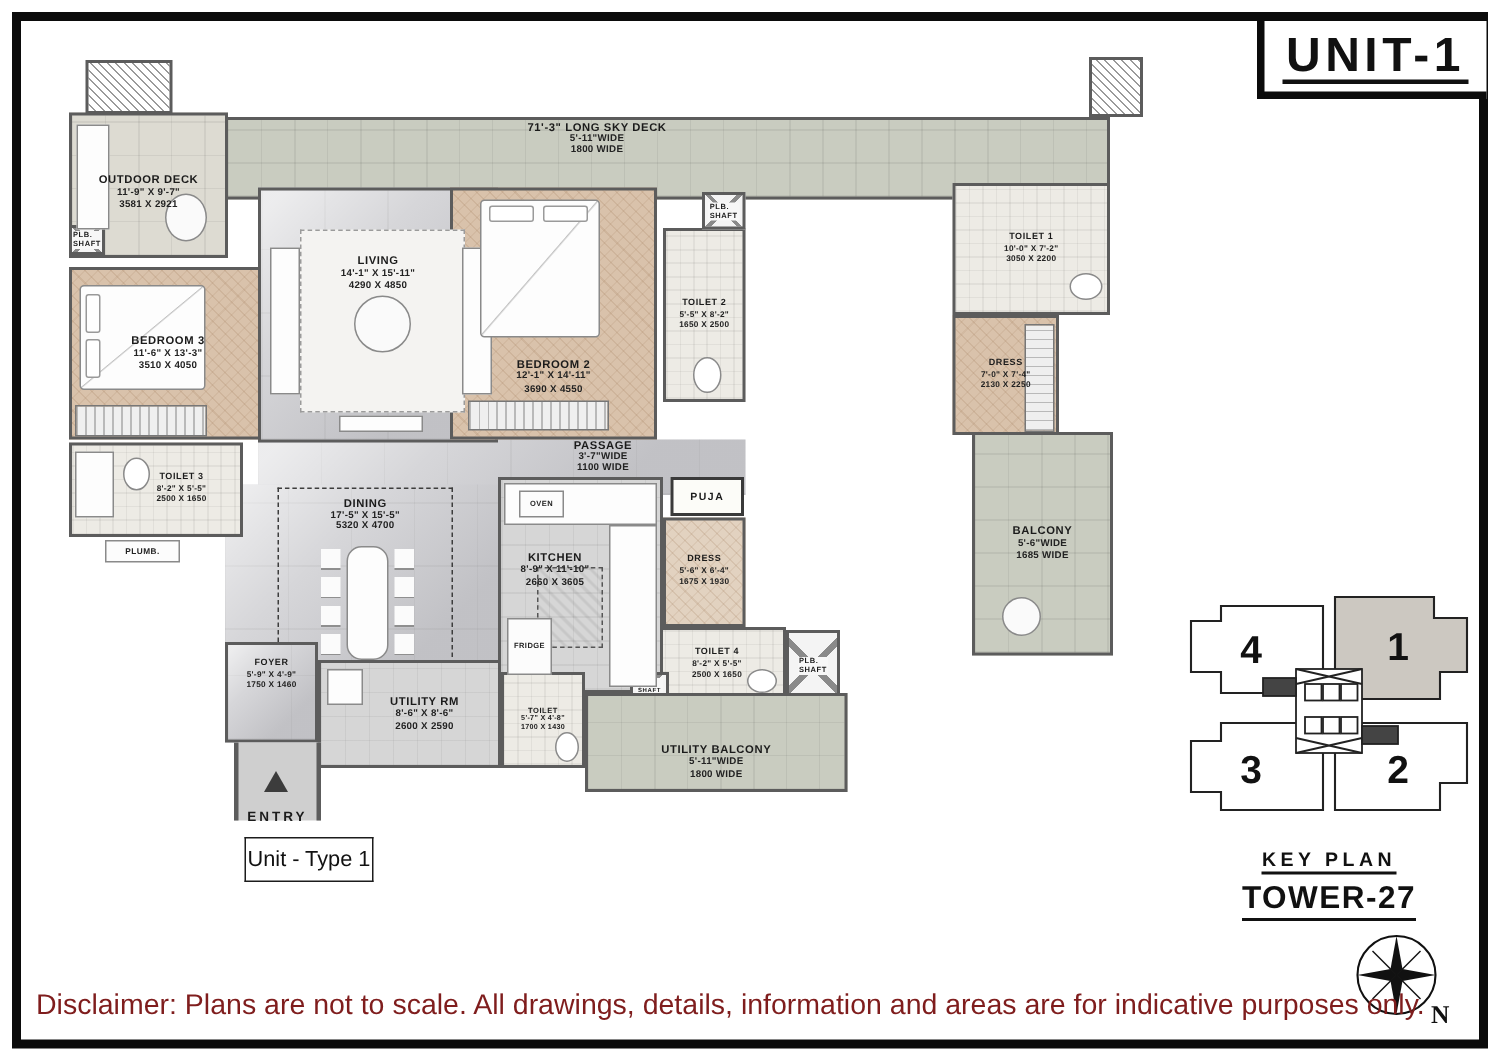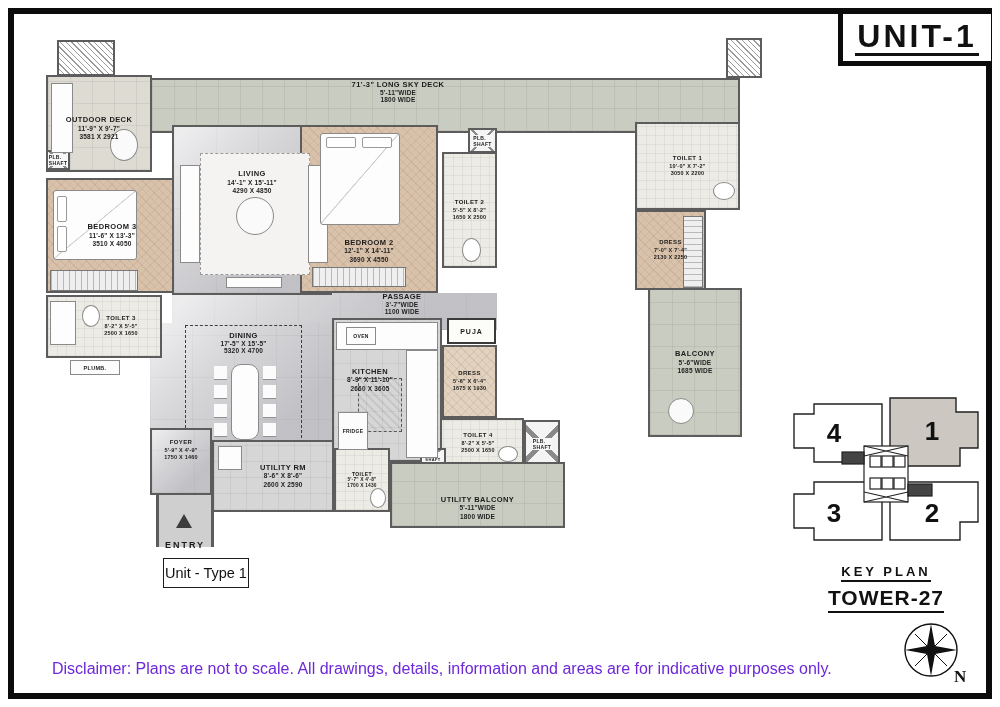--- a/index.html
+++ b/index.html
@@ -44,21 +44,21 @@
   
   .keyplan{position:absolute;left:782px;top:390px;width:208px;text-align:center;z-index:5;}
   .kp-num{font-size:26px;font-weight:bold;fill:#111;font-family:"Liberation Sans",sans-serif;}
   .kp-head{display:inline-block;font-size:13px;font-weight:bold;letter-spacing:3px;color:#111;border-bottom:2px solid #111;padding-bottom:1px;margin-top:2px;}
   .kp-tower{display:inline-block;font-size:21px;font-weight:bold;letter-spacing:1px;color:#111;border-bottom:2.5px solid #111;padding-bottom:1px;margin-top:4px;}
   
   .area-table{position:absolute;left:163px;top:558px;border-collapse:collapse;z-index:5;background:#fff;padding-left:19px;}
   .area-table td{border:1.6px solid #1c1c1c;text-align:center;color:#111;}
   .area-table .hd{font-size:14.5px;height:26px;}
   .area-table .c{font-size:13.5px;height:28px;padding:0 6px;}
-  .disclaimer{position:absolute;left:52px;top:660px;font-size:16px;color:#6d28d9;z-index:41;}
+  .disclaimer{position:absolute;left:24px;top:660px;font-size:19px;color:#7f1d1d;z-index:41;}
   .compass{position:absolute;left:896px;top:616px;width:76px;height:78px;z-index:41;}
   .n-label{font-family:"Liberation Serif",serif;font-weight:bold;font-size:17px;fill:#111;}
 </style>
 </head>
 <body>
 
 <div class="frame"></div>
 
 <div class="title-box">
   <span class="t">UNIT-1</span>

